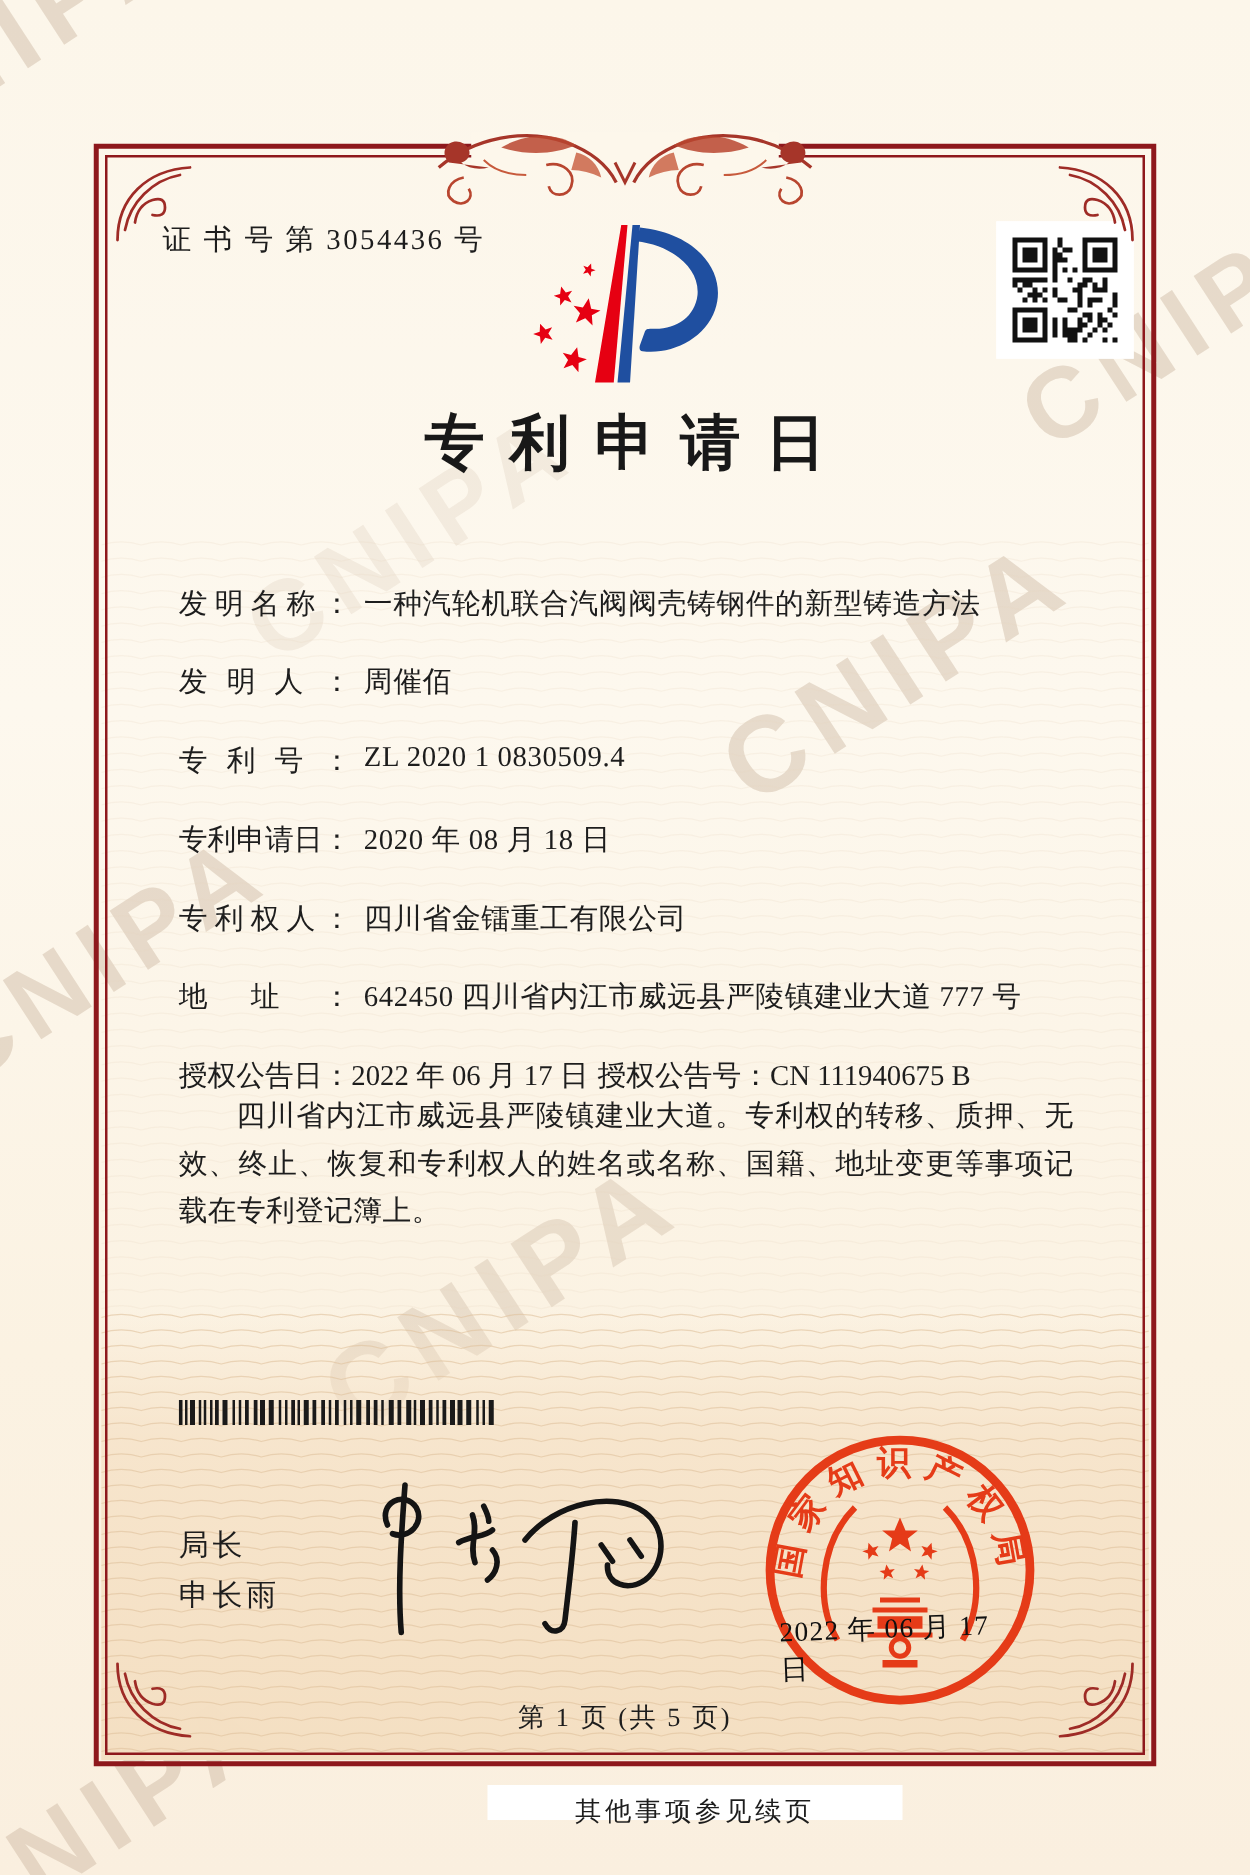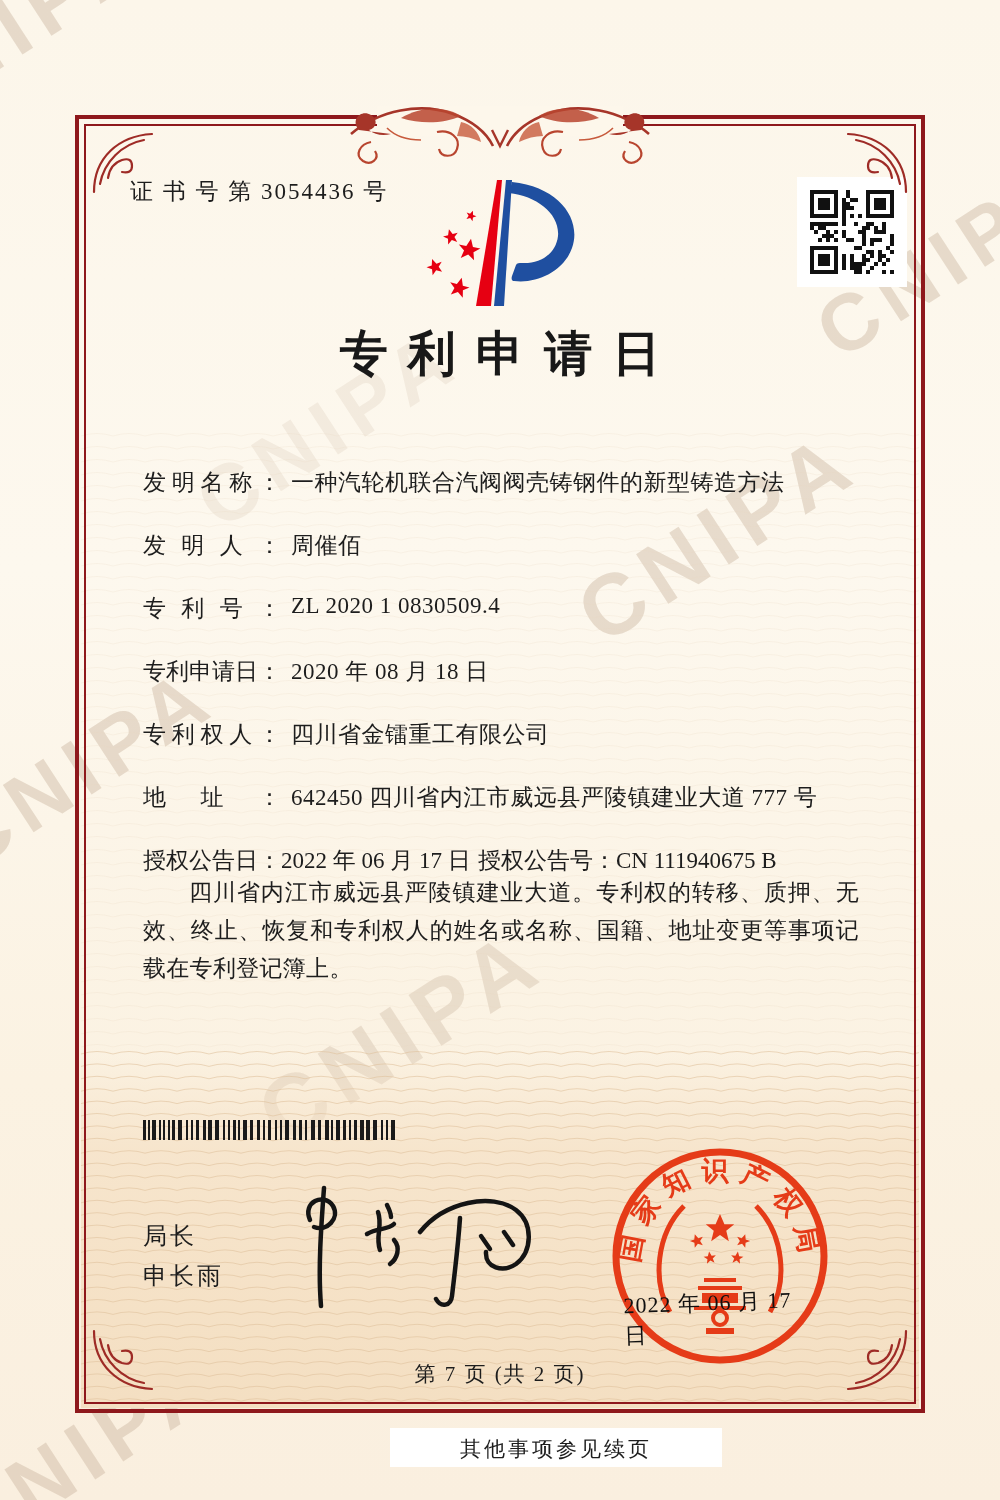--- a/index.html
+++ b/index.html
@@ -26,21 +26,21 @@
          letter-spacing:0.42em;text-indent:0.42em;color:#181818;}
   .fields{left:143px;top:447px;width:720px;font-size:23px;}
   .frow{height:32px;margin-bottom:31px;white-space:nowrap;position:relative;margin-top:20px;}
   .flabel{display:inline-block;width:138px;text-align:justify;text-align-last:justify;vertical-align:top;}
   .fvalue{margin-left:10px;letter-spacing:0.5px;}
   .grant-right{position:absolute;left:335px;top:0;white-space:nowrap;text-align:right;}
   .bodytext{left:143px;top:874px;width:716px;font-size:23px;line-height:38px;text-align:justify;}
   .bodytext p{margin:0;text-indent:2em;letter-spacing:0.3px;}
   .director{left:143px;font-size:24px;letter-spacing:3px;}
   .pageinfo{left:0;right:0;top:1360px;text-align:center;font-size:21px;letter-spacing:2px;}
-  .footer-strip{left:390px;top:1428px;width:332px;height:39px;background:#ffffff;
+  .footer-strip{left:390px;top:1428px;width:332px;height:28px;background:#ffffff;
                 text-align:center;line-height:42px;font-size:21px;letter-spacing:3px;}
   .seal-date{left:624px;top:1288px;width:180px;font-size:22px;letter-spacing:1px;
              transform:rotate(-2deg);color:#101010;z-index:7;}
   .qr-box{left:797px;top:177px;width:110px;height:110px;background:#fff;}
   svg{display:block;}
   .corner{position:absolute;width:70px;height:70px;z-index:3;}
 </style>
 </head>
 <body>
 
@@ -316,16 +316,16 @@
       <rect x="98" y="136" width="32" height="4" stroke="none"></rect>
       <rect x="92" y="144" width="44" height="4" stroke="none"></rect>
       <rect x="96" y="151" width="36" height="10" stroke="none"></rect>
       <rect x="88" y="164" width="52" height="4" stroke="none"></rect>
       <circle cx="114" cy="176" r="7" fill="none" stroke-width="4"></circle>
       <rect x="100" y="186" width="28" height="6" stroke="none"></rect>
     </g>
   </svg>
   <div class="abs seal-date">2022 年 06 月 17 日</div>
 
-  <div class="abs pageinfo" style="z-index:2;">第 7 页 (共 2 页)</div>
+  <div class="abs pageinfo" style="z-index:2;">第 1 页 (共 5 页)</div>
   <div class="abs footer-strip">其他事项参见续页</div>
 
 </div>
 
 </body></html>

